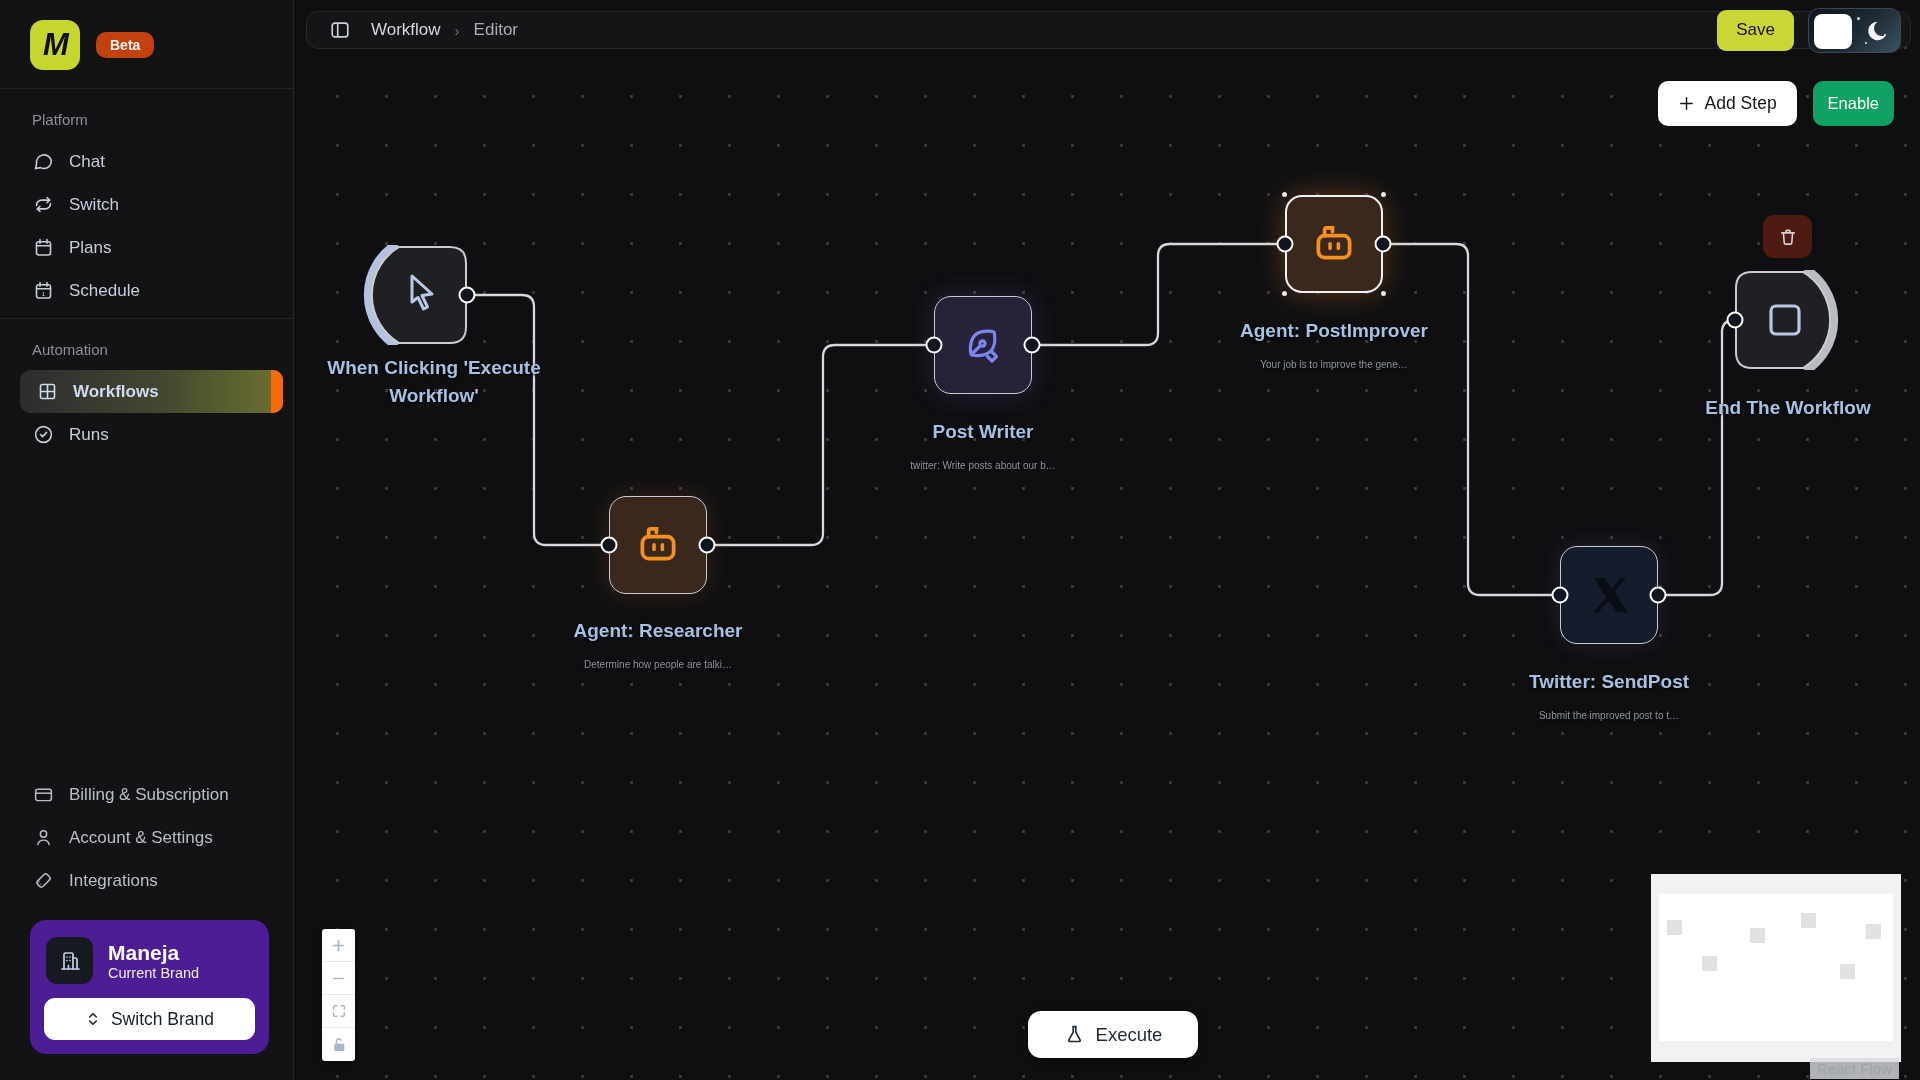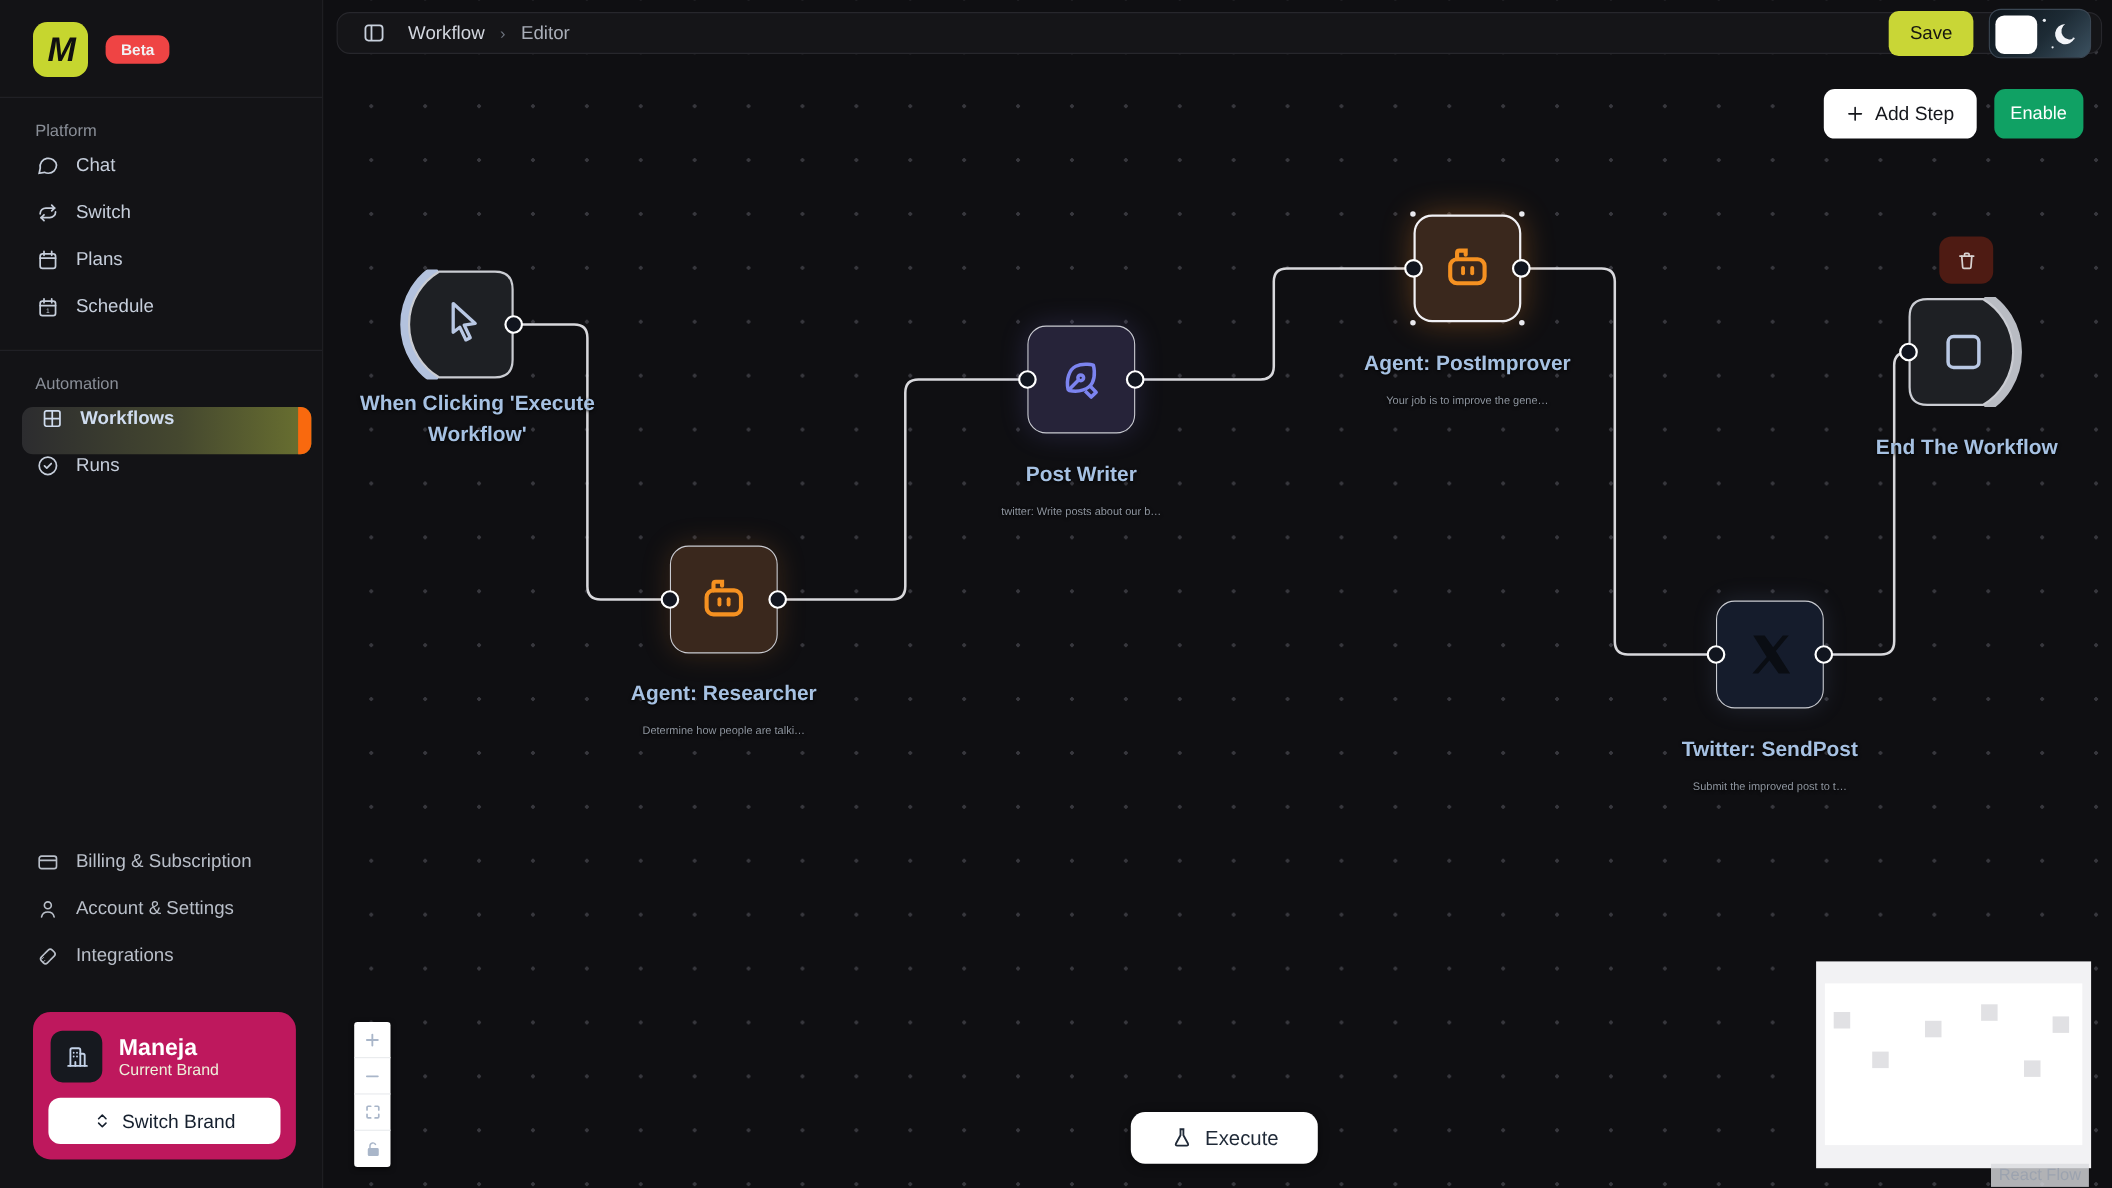--- a/index.html
+++ b/index.html
@@ -7,36 +7,36 @@
               font-family:"Liberation Sans", sans-serif; }
   .app { position:relative; width:1920px; height:1080px; display:flex; }
 
   
   .sidebar { width:294px; height:100%; background:#131316; border-right:1px solid #242429;
              display:flex; flex-direction:column; flex-shrink:0; }
   .logo-row { display:flex; align-items:center; gap:16px; padding:20px 24px 18px 30px; }
   .logo-tile { width:50px; height:50px; border-radius:13px; background:#c6d62f; color:#101010;
                display:flex; align-items:center; justify-content:center;
                font-size:31px; font-weight:800; font-style:italic; letter-spacing:-2px; }
-  .beta-badge { background:#ef4444; color:#f1f2f4; font-size:14px; font-weight:600;
+  .beta-badge { background:#c2410c; color:#f1f2f4; font-size:14px; font-weight:600;
                 padding:5px 14px; border-radius:10px; }
   .side-divider { border-top:1px solid #232327; margin:0; }
   .section-title { color:#8a8f98; font-size:15px; font-weight:500; padding:22px 0 12px 32px; }
   .nav { padding:0 10px 6px 20px; }
-  .nav-item { position:relative; display:flex; gap:15px; height:43px;
+  .nav-item { position:relative; display:flex; align-items:center; gap:15px; height:43px;
               padding:0 14px 0 13px; border-radius:10px; color:#c6cedb; font-size:17px; cursor:pointer; }
   .nav-item svg { flex-shrink:0; }
   .nav-item.active { background:linear-gradient(90deg,#2c2c2f 0%,#45482f 55%,#6b7230 100%);
                      color:#cfdcef; font-weight:700;padding-left:17px; }
   .nav-item.active::after { content:""; position:absolute; right:0; top:0; bottom:0; width:12px;
                             background:#f9690e; border-radius:0 10px 10px 0; }
   .side-spacer { flex:1; }
   .util-nav { padding:0 10px 8px 20px; }
   .util-nav .nav-item { color:#b9bfc9; height:43px; }
-  .brand-card { margin:10px 24px 26px 30px; background:#be185d; border-radius:16px; padding:17px 14px 14px 14px; }
+  .brand-card { margin:10px 24px 26px 30px; background:#4c1d95; border-radius:16px; padding:17px 14px 14px 14px; }
   .brand-card-top { display:flex; align-items:center; gap:15px; padding:0 0 14px 2px; }
   .brand-icon-tile { width:47px; height:47px; background:#16191f; border-radius:11px;
                      display:flex; align-items:center; justify-content:center; }
   .brand-name { color:#ffffff; font-size:21px; font-weight:700; line-height:1.2; }
   .brand-sub { color:#eef0da; font-size:14.5px; }
   .switch-btn { width:100%; height:42px; background:#ffffff; border:none; border-radius:11px;
                 display:flex; align-items:center; justify-content:center; gap:10px;
                 font-family:inherit; font-size:17.5px; color:#16202e; cursor:pointer; }
 
   

